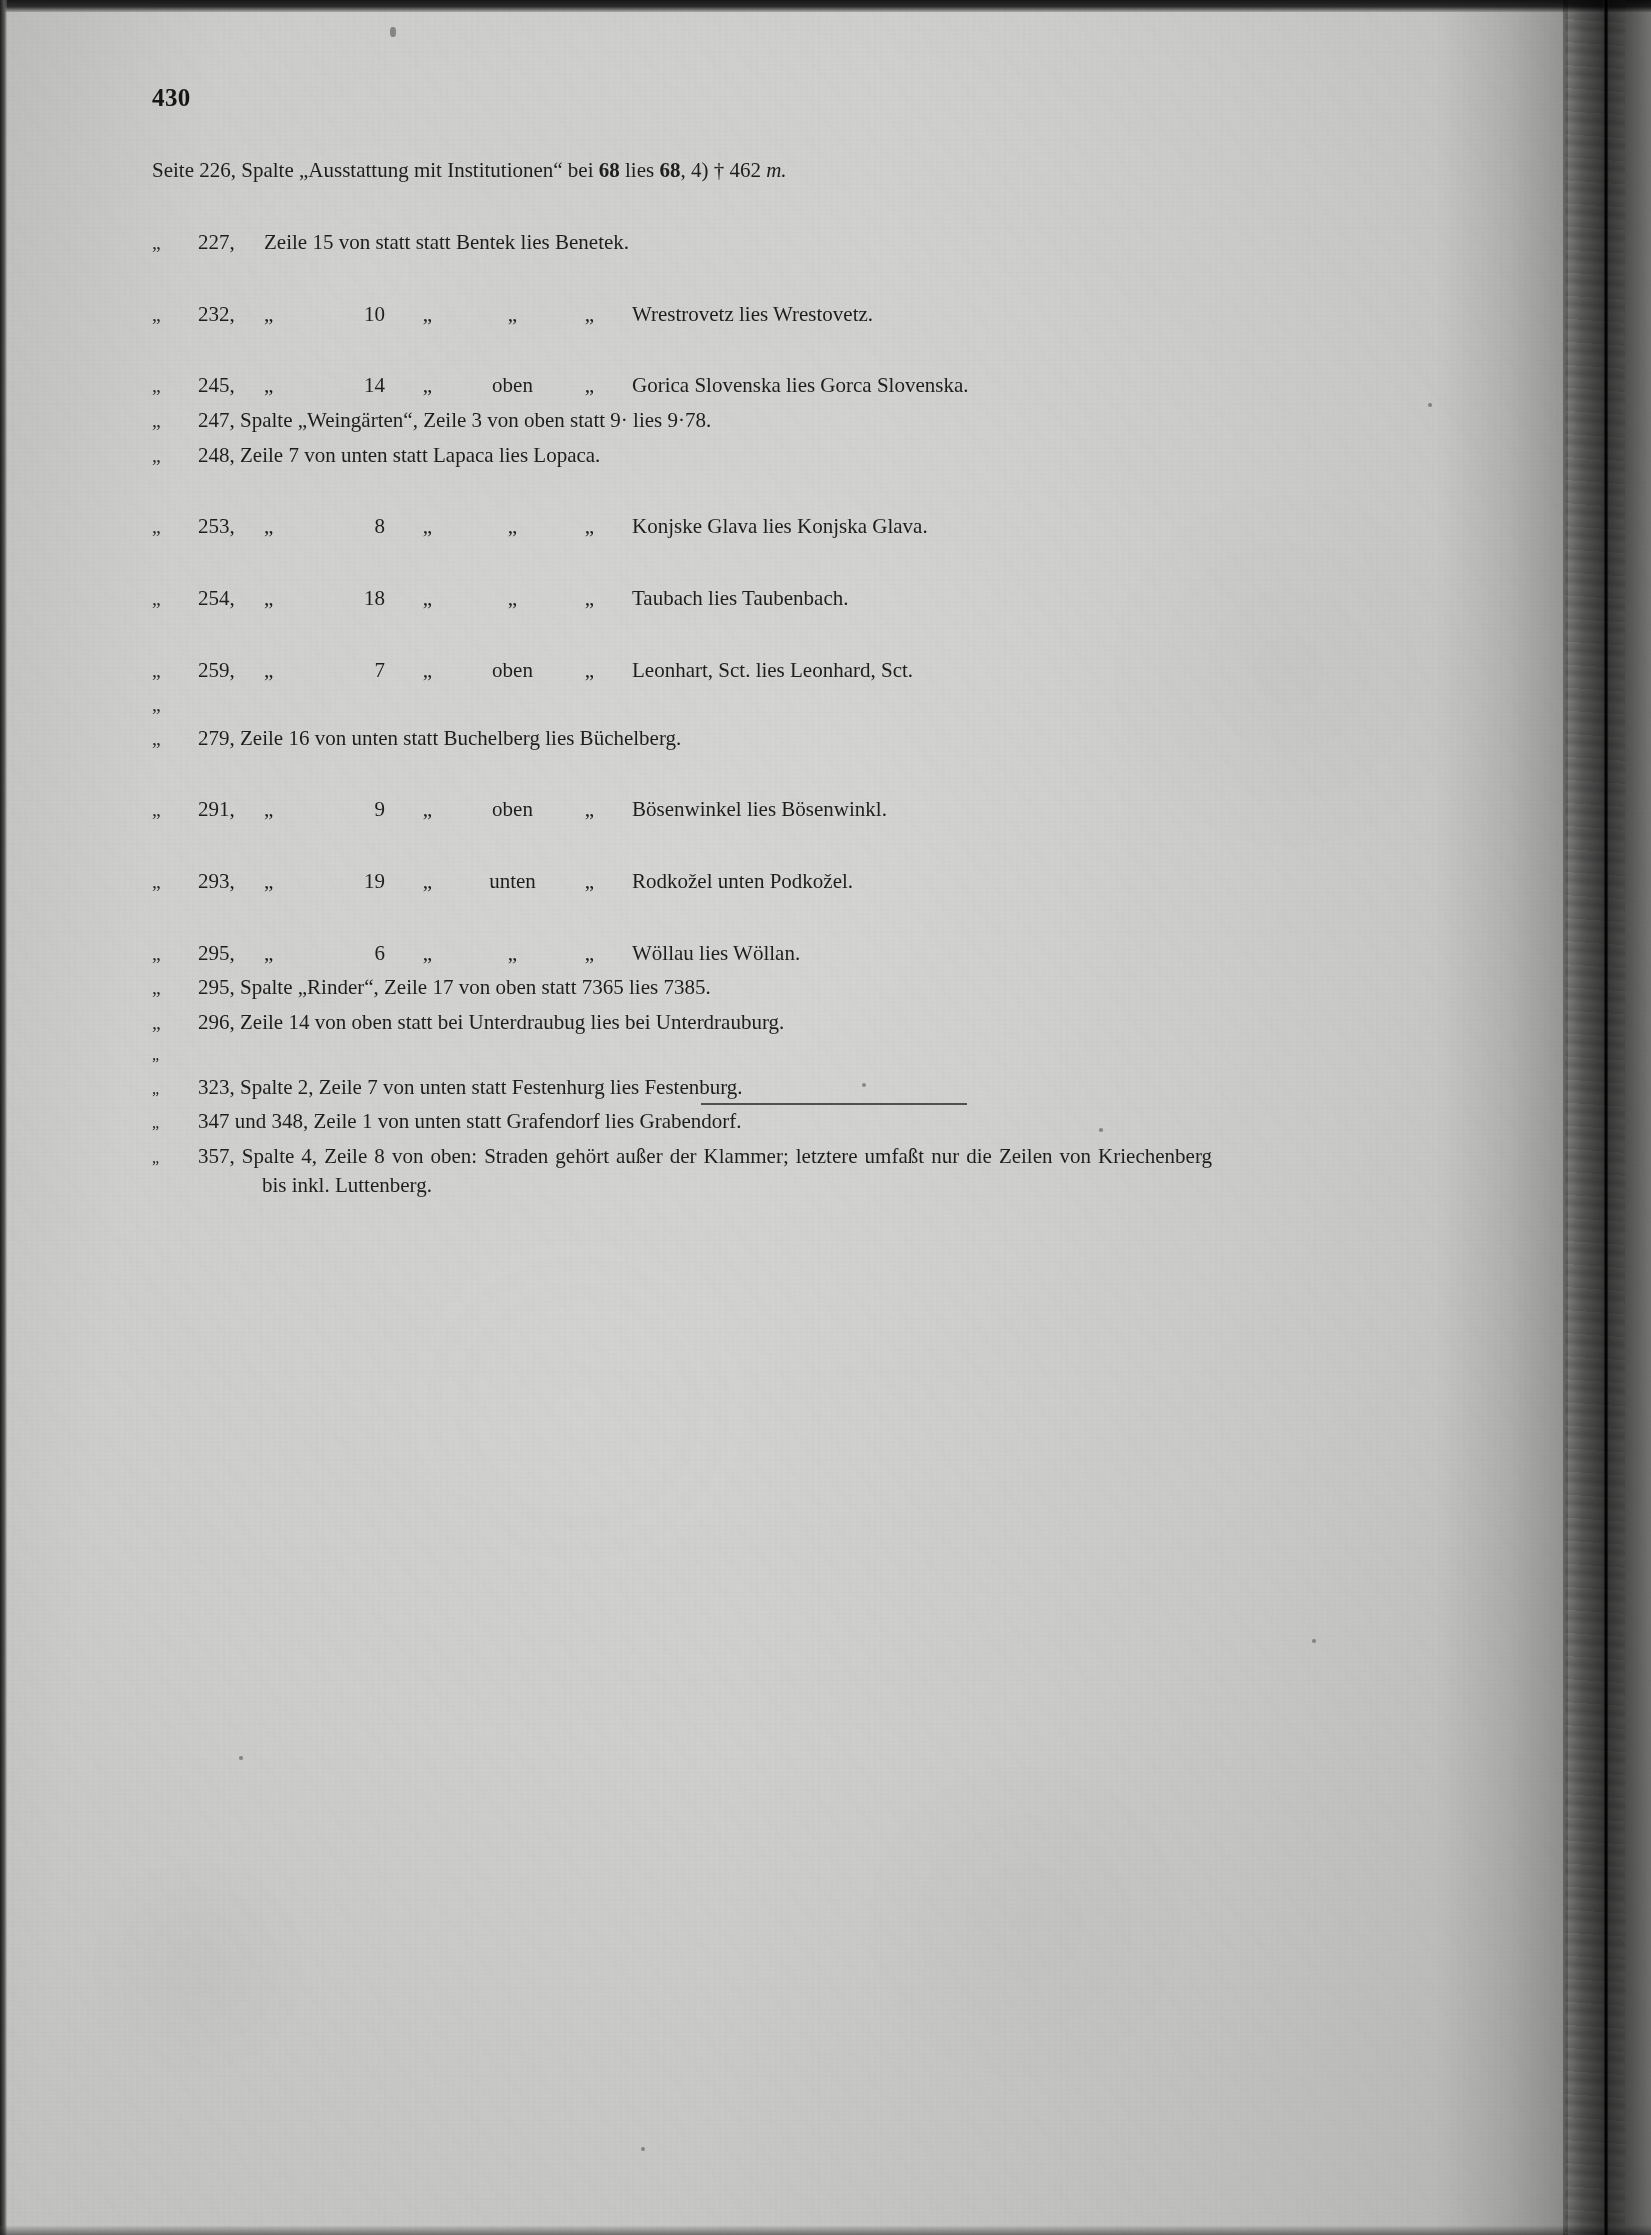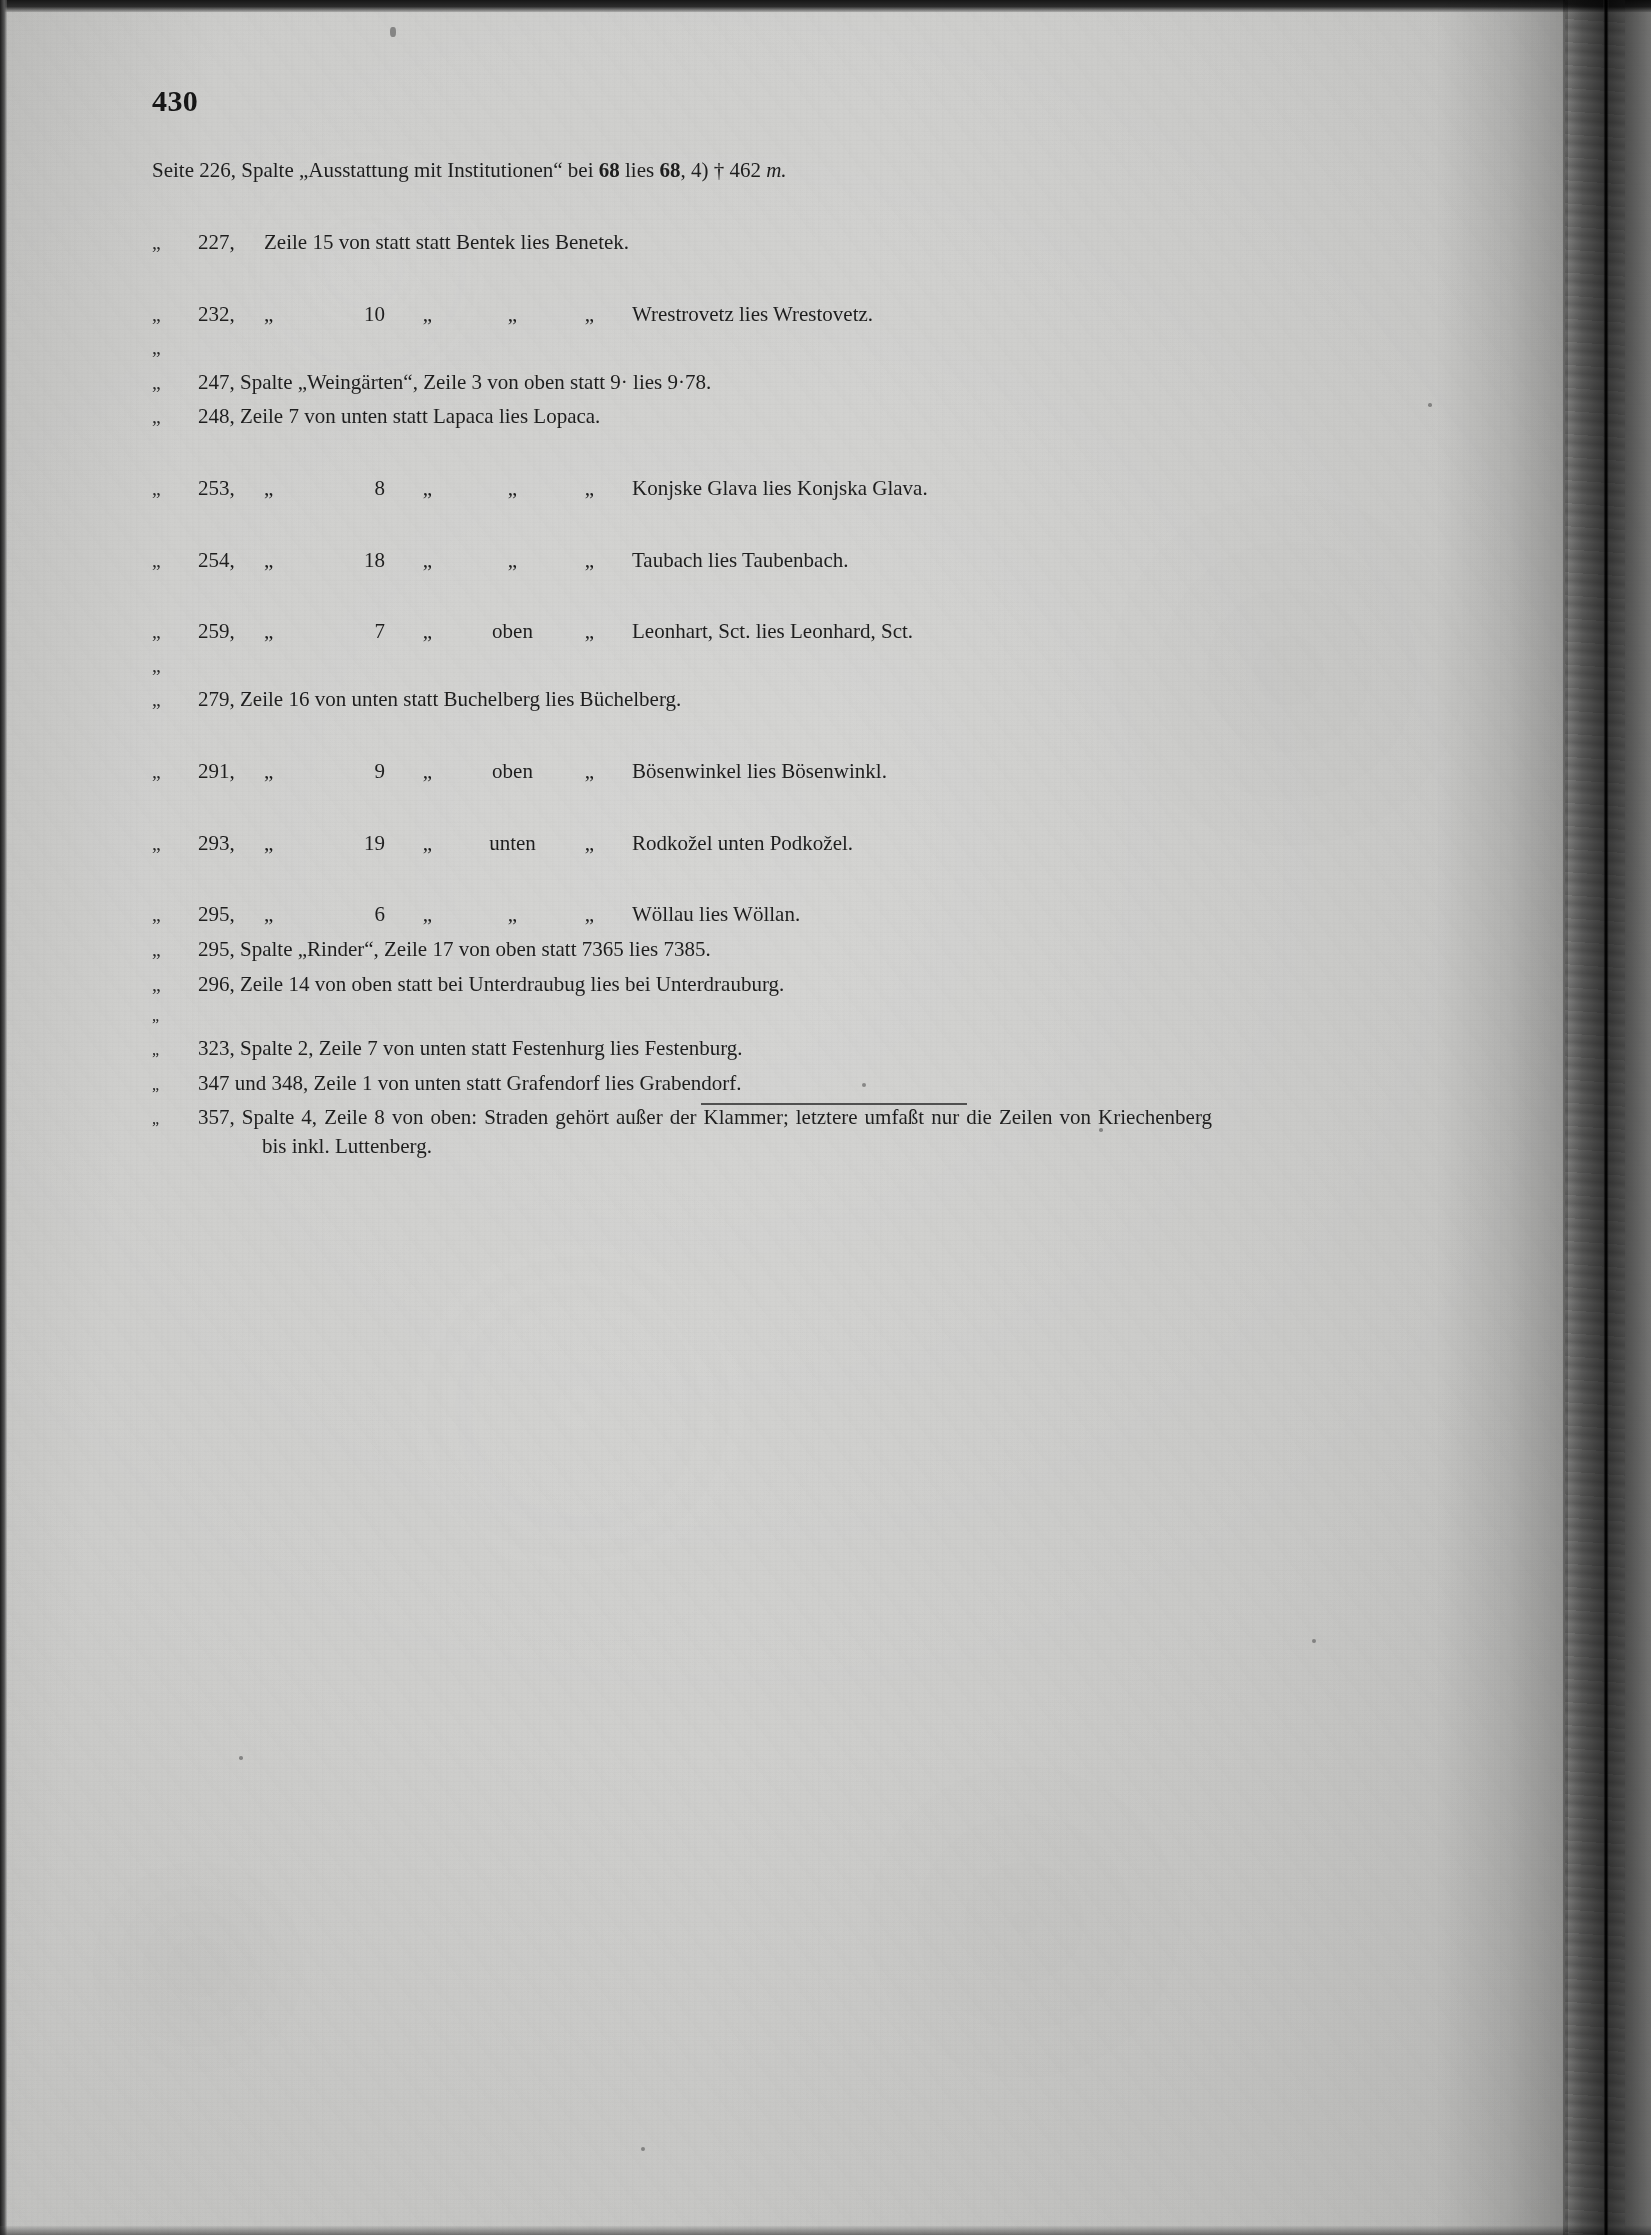--- a/index.html
+++ b/index.html
@@ -117,21 +117,21 @@
     position: absolute;
     left: 0; top: 0;
     width: 1552px;
     height: 100%;
   }
 
   .folio {
     position: absolute;
     left: 152px;
     top: 84px;
-    font-size: 30px;
+    font-size: 25px;
     font-weight: 700;
     letter-spacing: 0.4px;
     color: #161616;
   }
 
   .errata-list {
     position: absolute;
     left: 152px;
     top: 160px;
     width: 1330px;
@@ -237,20 +237,21 @@
         <span class="row-body wide"><span class="c-page">227,</span><span>Zeile</span>&nbsp;<span>15</span>&nbsp;<span>von statt</span>&nbsp;<span>statt</span>&nbsp;<span>Bentek lies Benetek.</span></span>
       </div>
 
       <div class="errata-row">
         <span class="ditto">„</span>
         <span class="row-body wide"><span class="c-page">232,</span><span class="c-zeile">„</span><span class="c-num">10</span><span class="c-dir">„</span><span class="c-dir">„</span><span class="c-statt">„</span><span class="c-text">Wrestrovetz lies Wrestovetz.</span></span>
       </div>
 
       <div class="errata-row">
         <span class="ditto">„</span>
+        <span class="row-body wide"><span class="c-page">245,</span><span class="c-zeile">„</span><span class="c-num">14</span><span class="c-dir">„</span><span class="c-dir">oben</span><span class="c-statt">„</span><span class="c-text">Gorica Slovenska lies Gorca Slovenska.</span></span>
       </div>
 
       <div class="errata-row">
         <span class="ditto">„</span>
         <span class="row-body wide">247, Spalte „Weingärten“, Zeile 3 von oben statt 9· lies 9·78.</span>
       </div>
 
       <div class="errata-row">
         <span class="ditto">„</span>
         <span class="row-body wide">248, Zeile  7 von unten statt Lapaca lies Lopaca.</span>

